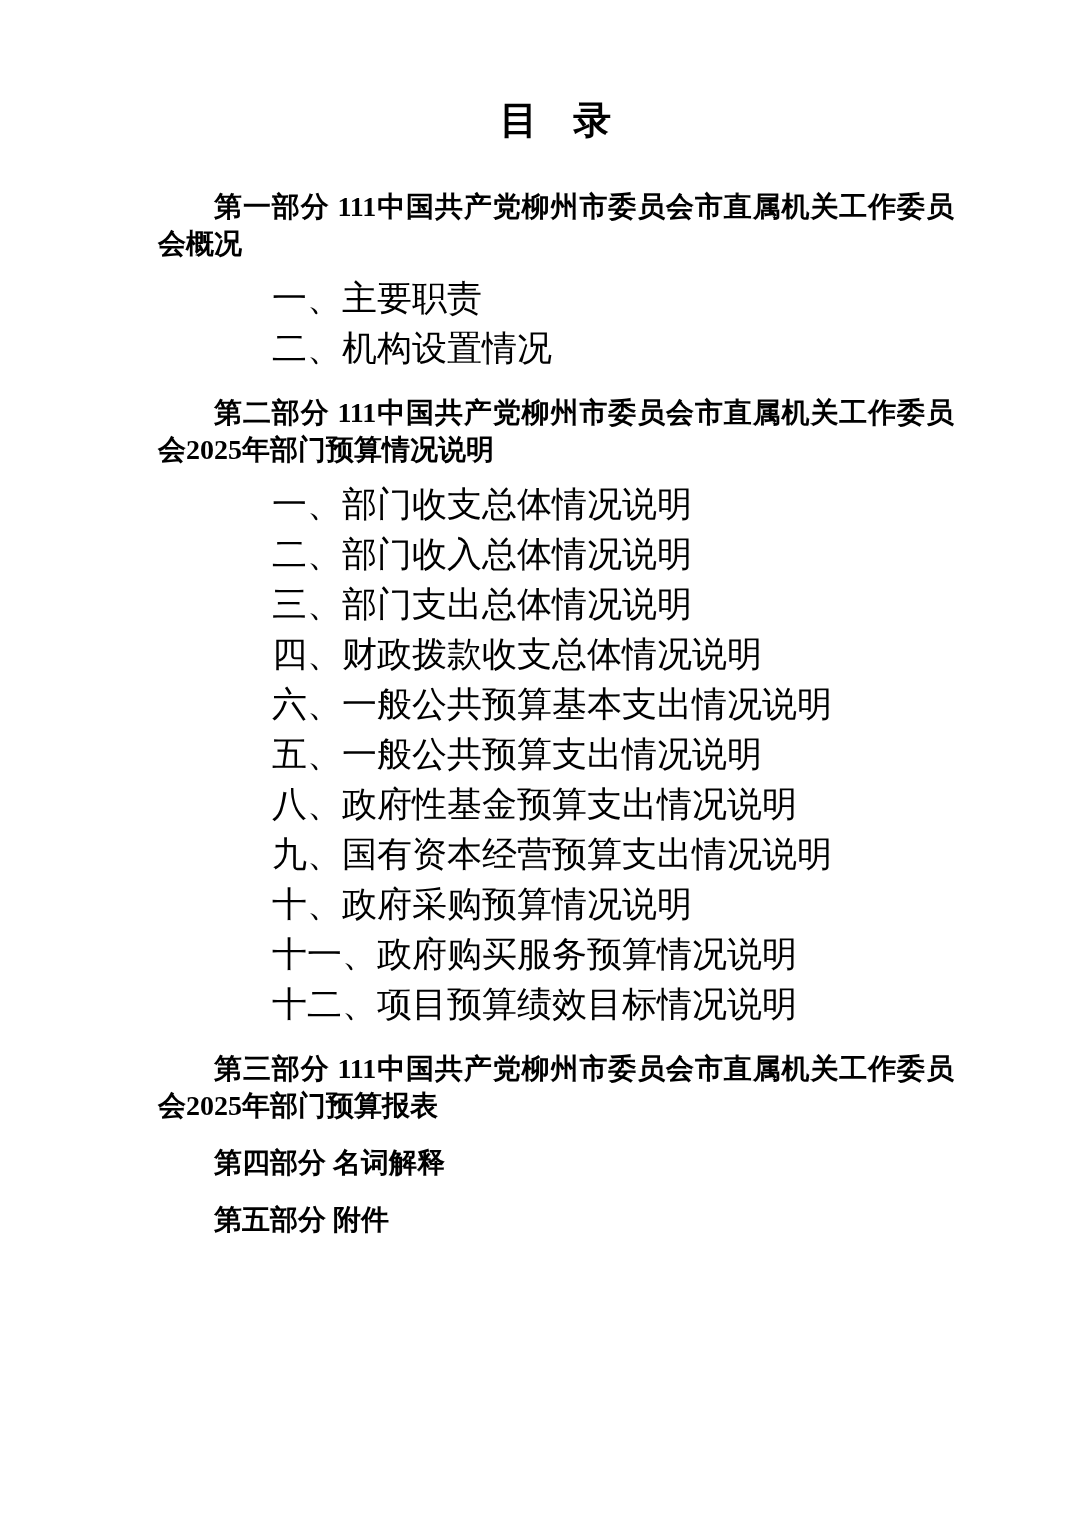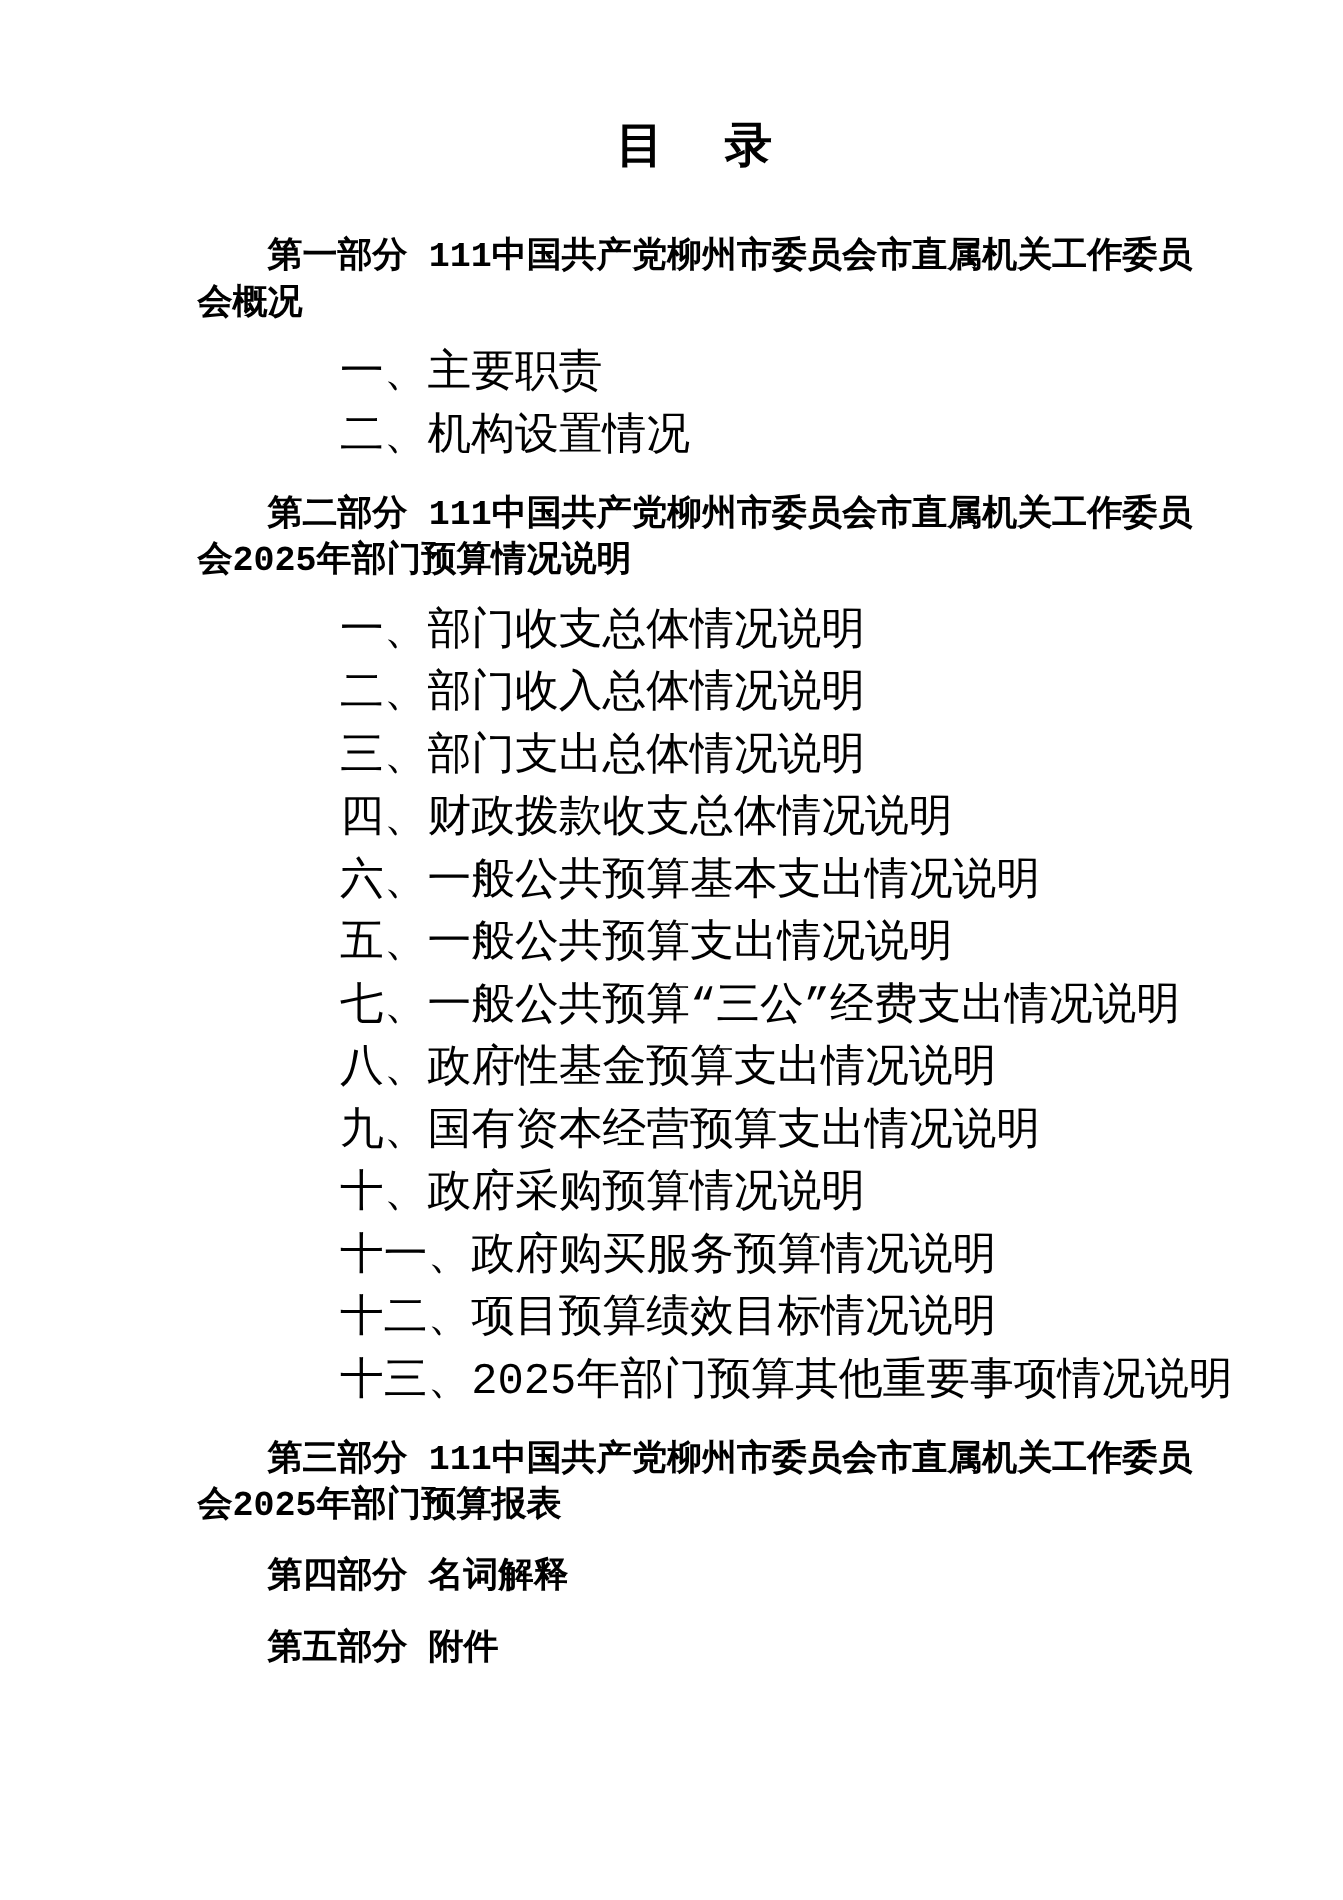--- a/index.html
+++ b/index.html
@@ -7,21 +7,21 @@
     padding: 0;
     background: #ffffff;
   }
   .page {
     position: relative;
     width: 1074px;
     height: 1520px;
     margin: 0 auto;
     background: #ffffff;
     color: #000000;
-    font-family: Liberation Mono, monospace;
+    font-family: Liberation Serif, serif;
     box-sizing: border-box;
     padding: 96px 120px 0 158px;
     overflow: hidden;
   }
   .doc-title {
     margin: 0;
     font-size: 38px;
     font-weight: bold;
     line-height: 48px;
     text-align: center;
@@ -71,27 +71,25 @@
 
   <section>
     <p class="sec-heading">第二部分  111中国共产党柳州市委员会市直属机关工作委员会2025年部门预算情况说明</p>
     <div class="toc-items">
       <p class="toc-item">一、部门收支总体情况说明</p>
       <p class="toc-item">二、部门收入总体情况说明</p>
       <p class="toc-item">三、部门支出总体情况说明</p>
       <p class="toc-item">四、财政拨款收支总体情况说明</p>
       <p class="toc-item">六、一般公共预算基本支出情况说明</p>
       <p class="toc-item">五、一般公共预算支出情况说明</p>
-      <p class="toc-item">七、一般公共预算“三公”经费支出情况说明</p>
       <p class="toc-item">八、政府性基金预算支出情况说明</p>
       <p class="toc-item">九、国有资本经营预算支出情况说明</p>
       <p class="toc-item">十、政府采购预算情况说明</p>
       <p class="toc-item">十一、政府购买服务预算情况说明</p>
       <p class="toc-item">十二、项目预算绩效目标情况说明</p>
-      <p class="toc-item">十三、2025年部门预算其他重要事项情况说明</p>
     </div>
   </section>
 
   <section>
     <p class="sec-heading">第三部分  111中国共产党柳州市委员会市直属机关工作委员会2025年部门预算报表</p>
   </section>
 
   <section>
     <p class="sec-heading">第四部分  名词解释</p>
   </section>

